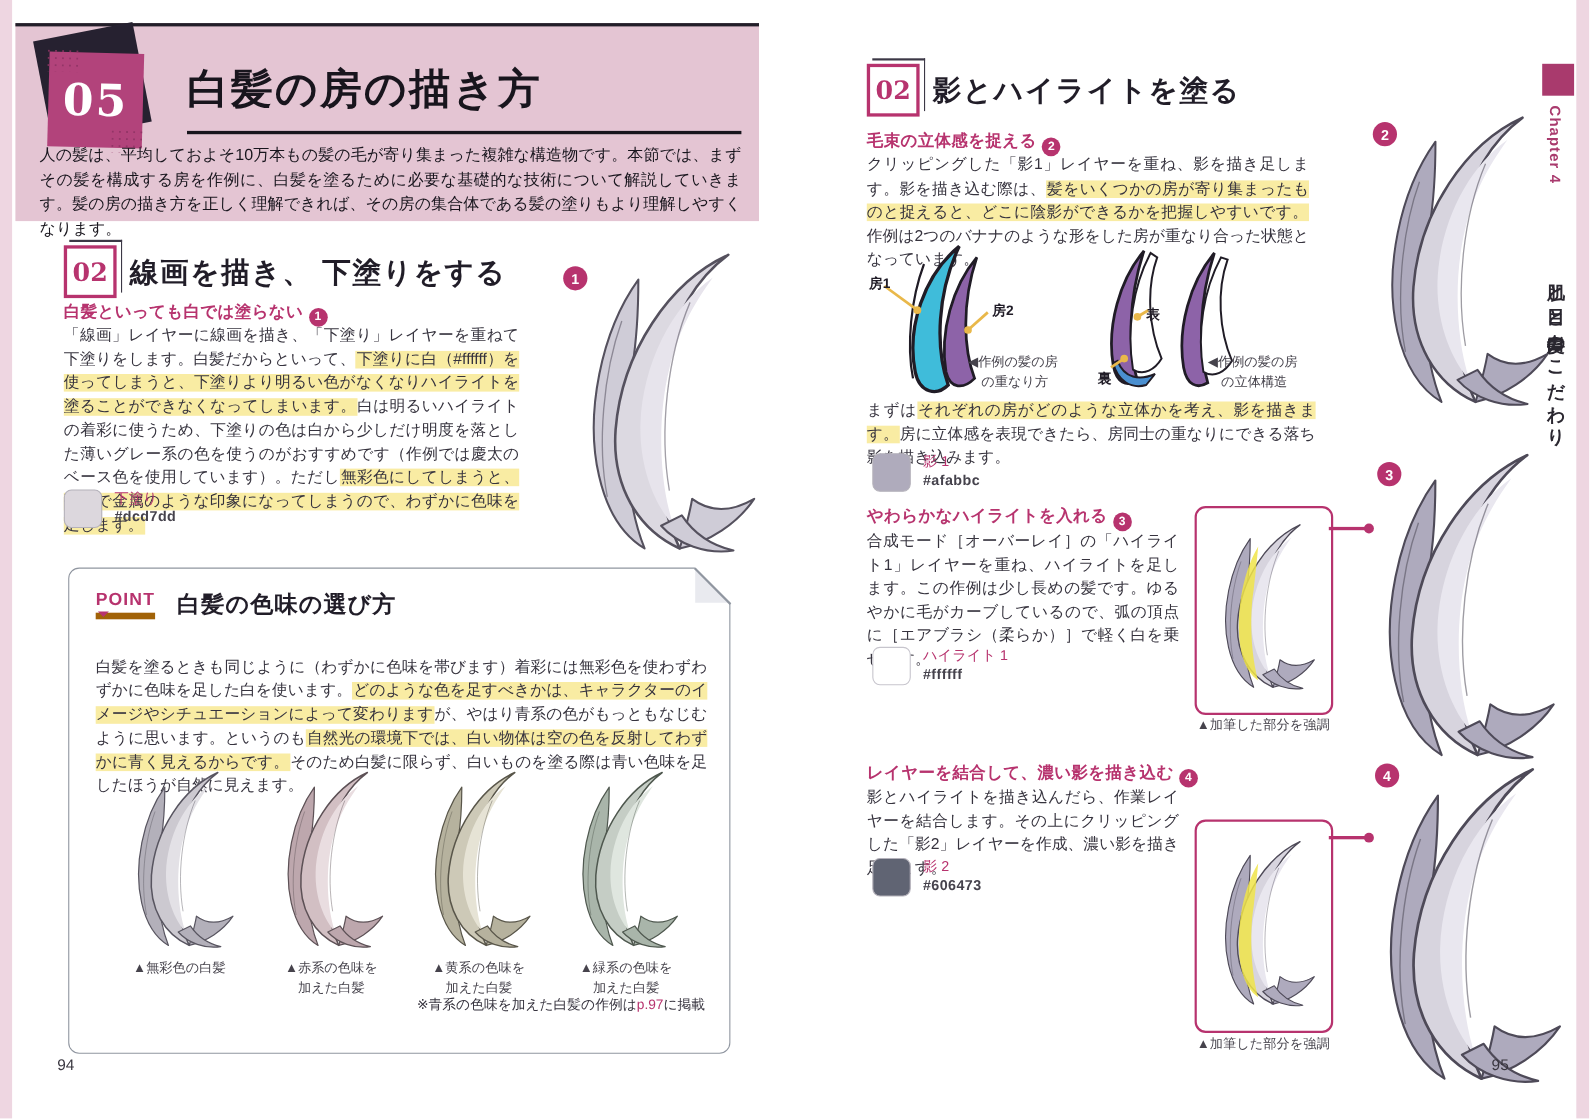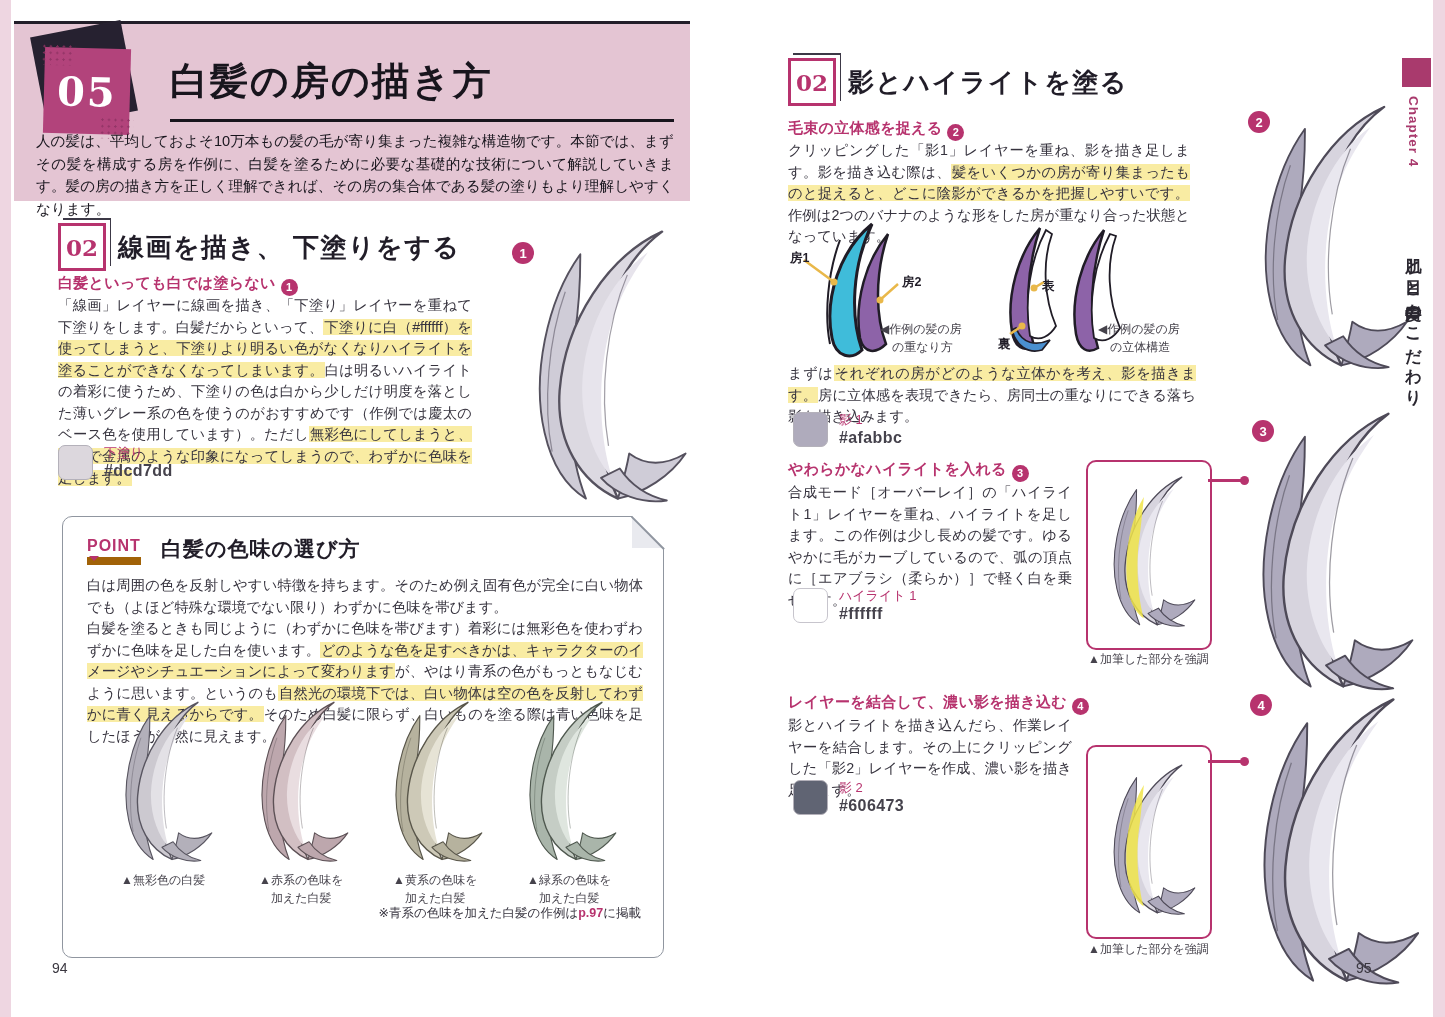--- a/index.html
+++ b/index.html
@@ -27,28 +27,28 @@
   .sectitle{position:absolute;font-size:26px;font-weight:800;color:#211d28;letter-spacing:1.5px;}
   .subhead{position:absolute;color:#b7336e;font-weight:bold;font-size:15px;letter-spacing:.3px;}
   .numbadge{display:inline-flex;width:17px;height:17px;border-radius:50%;background:#b7336e;color:#fff;font-size:11px;font-weight:bold;
             align-items:center;justify-content:center;vertical-align:-3px;margin-left:5px;}
   .body{position:absolute;font-size:14.3px;line-height:1.51;text-align:justify;color:#36333e;}
 
   
   .swatch-row{position:absolute;display:flex;gap:11px;align-items:flex-start;}
   .swatch{width:33px;height:33px;border-radius:7px;border:1px solid #b4b1ba;}
   .swatch-label{color:#b7336e;font-weight:normal;font-size:13px;line-height:1.3;}
-  .swatch-hex{font-size:16px;color:#45424c;font-weight:bold;letter-spacing:.4px;}
+  .swatch-hex{font-size:13px;color:#45424c;font-weight:bold;letter-spacing:.4px;}
 
   
   .point-box{position:absolute;left:62px;top:516px;width:600px;height:440px;border:1.5px solid #9096a0;border-radius:10px;background:#fff;}
   .fold-cover{position:absolute;top:-2px;right:-2px;width:0;height:0;border-top:34px solid #fff;border-left:34px solid transparent;}
   .fold-flap{position:absolute;top:-1px;right:-1px;width:0;height:0;border-bottom:32px solid #e9eaef;border-right:32px solid transparent;}
   .fold-line{position:absolute;top:15px;right:-8px;width:46px;height:1.5px;background:#9096a0;transform:rotate(45deg);}
-  .point-label{position:absolute;left:24px;top:20px;color:#b7336e;font-weight:900;font-size:16px;letter-spacing:1px;border-bottom:8px solid #a16207;padding-bottom:2px;}
+  .point-label{position:absolute;left:24px;top:20px;color:#b7336e;font-weight:900;font-size:16px;letter-spacing:1px;border-bottom:6px solid #a16207;padding-bottom:2px;}
   .point-label::after{content:"";position:absolute;left:2px;bottom:-9px;border:5px solid transparent;border-top-color:#b7336e;}
   .point-title{position:absolute;left:98px;top:18px;font-size:21px;font-weight:800;color:#211d28;letter-spacing:1px;}
   .caption{position:absolute;font-size:12px;color:#46434c;white-space:pre-line;line-height:1.5;}
 
   
   .figbadge{position:absolute;width:22px;height:22px;border-radius:50%;background:#b7336e;color:#fff;font-size:13px;font-weight:bold;
             display:flex;align-items:center;justify-content:center;}
   .frame{position:absolute;border:2.5px solid #b7336e;border-radius:10px;background:#fff;}
   .connector{position:absolute;height:2.5px;background:#b7336e;}
   .connector-dot{position:absolute;width:9px;height:9px;border-radius:50%;background:#b7336e;}
@@ -71,21 +71,21 @@
   .diag-label{position:absolute;font-size:12.5px;font-weight:bold;color:#211d28;}
 
   
   .vtext{writing-mode:vertical-rl;}
   .chapter-block{position:absolute;left:1402px;top:58px;width:29px;height:29px;background:#a93a6d;}
   .chapter-label{position:absolute;left:1406px;top:96px;color:#a93a6d;font-weight:bold;font-size:13.5px;letter-spacing:1px;}
   .chapter-title{position:absolute;left:1403px;top:245px;color:#2a2730;font-weight:bold;font-size:16.5px;letter-spacing:2px;}
 
   .pagenum{position:absolute;font-size:14px;color:#3a3740;}
   .note{position:absolute;font-size:12.5px;color:#36333e;}
-  .note .ref{color:#b7336e;font-weight:bold;}
+  .note .ref{color:#b7336e;font-weight:normal;}
 </style>
 </head>
 <body>
 
 <div class="stage">
 
   <svg width="0" height="0" style="position:absolute" aria-hidden="true">
     <defs>
       <g id="tuft-shape">
         <path class="t-shade" d="M78,30 C42,80 26,160 40,220 C48,255 64,278 84,290 C66,245 60,170 72,115 C77,85 78,55 78,30Z"></path>
@@ -140,21 +140,21 @@
     </svg>
   <div class="figbadge" style="left:512px;top:242px">1</div>
 
   <div class="point-box">
     <div class="fold-flap"></div>
     <div class="fold-cover"></div>
     <div class="fold-line"></div>
     <div class="point-label">POINT</div>
     <div class="point-title">白髪の色味の選び方</div>
     <div class="body" style="left:24px;top:58px;width:556px">
-      <span>白は周囲の色を反射しやすい特徴を持ちます。そのため例え固有色が完全に白い物体でも（よほど特殊な環境でない限り）わずかに色味を帯びます。</span><br>
+      <br>
       <span>白髪を塗るときも同じように（わずかに色味を帯びます）着彩には無彩色を使わずわずかに色味を足した白を使います。</span><span class="hl">どのような色を足すべきかは、キャラクターのイメージやシチュエーションによって変わります</span><span>が、やはり青系の色がもっともなじむように思います。というのも</span><span class="hl">自然光の環境下では、白い物体は空の色を反射してわずかに青く見えるからです。</span><span>そのため白髪に限らず、白いものを塗る際は青い色味を足したほうが自然に見えます。</span>
     </div>
 
     <svg class="tuft tint-gray" style="position:absolute;left:40px;top:182px" width="118" height="166" viewBox="0 0 200 300">
         <use href="#tuft-shape"></use>
       </svg>
     <svg class="tuft tint-red" style="position:absolute;left:176px;top:182px" width="118" height="166" viewBox="0 0 200 300">
         <use href="#tuft-shape"></use>
       </svg>
     <svg class="tuft tint-yellow" style="position:absolute;left:310px;top:182px" width="118" height="166" viewBox="0 0 200 300">

